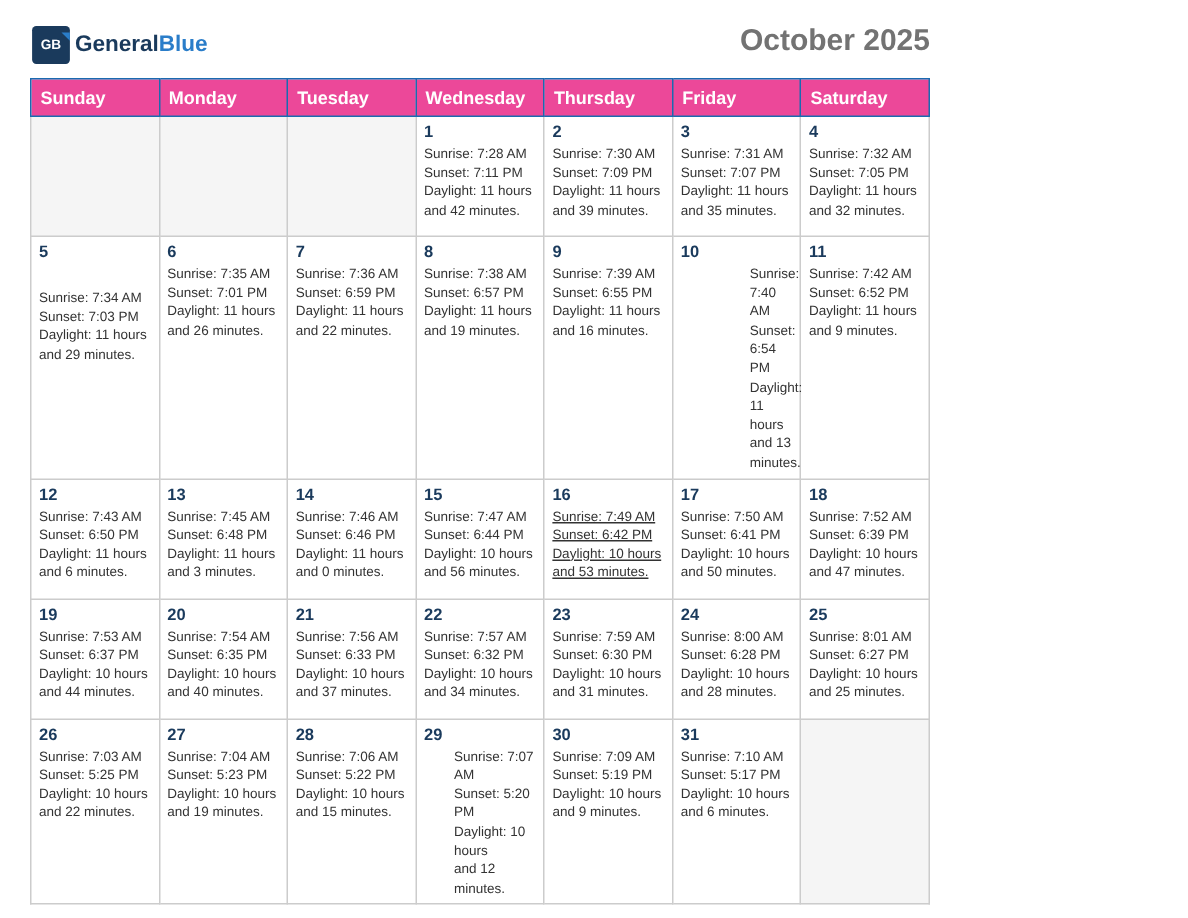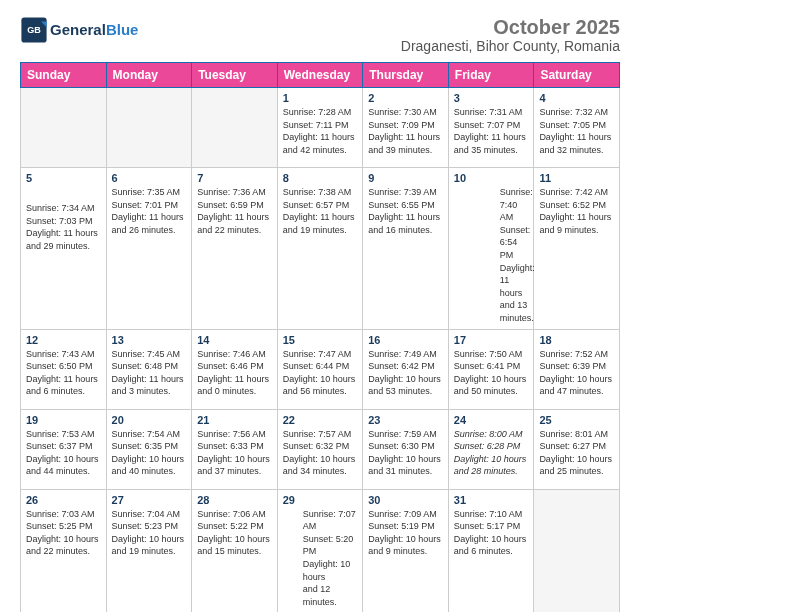--- a/index.html
+++ b/index.html
@@ -93,21 +93,20 @@
         <polygon points="30,8 38,8 38,16" fill="#2a7dc9"></polygon>
       </svg>
       <div>
         <div style="font-size:15px; font-weight:bold; color:#1a3a5c; line-height:1.1;">
           <span style="color:#1a3a5c;">General</span><span style="color:#2a7dc9;">Blue</span>
         </div>
       </div>
     </div>
     <div class="title-block">
       <div class="month-title">October 2025</div>
-      <div class="subtitle">Draganesti, Bihor County, Romania</div>
     </div>
   </div>
 
   <table>
     <thead>
       <tr>
       <th>Sunday</th>
           <th>Monday</th>
           <th>Tuesday</th>
           <th>Wednesday</th>
@@ -225,21 +224,21 @@
           </td>
           <td>
             <span class="day-num">15</span>
             <div class="day-info" style="white-space: pre-line;">Sunrise: 7:47 AM
 Sunset: 6:44 PM
 Daylight: 10 hours
 and 56 minutes.</div>
           </td>
           <td>
             <span class="day-num">16</span>
-            <div class="day-info" style="white-space: pre-line;">Sunrise: 7:49 AM
+            <div class="day-info" style="white-space: pre-line; text-decoration: underline;">Sunrise: 7:49 AM
 Sunset: 6:42 PM
 Daylight: 10 hours
 and 53 minutes.</div>
           </td>
           <td>
             <span class="day-num">17</span>
             <div class="day-info" style="white-space: pre-line;">Sunrise: 7:50 AM
 Sunset: 6:41 PM
 Daylight: 10 hours
 and 50 minutes.</div>
@@ -283,21 +282,21 @@
           </td>
           <td>
             <span class="day-num">23</span>
             <div class="day-info" style="white-space: pre-line;">Sunrise: 7:59 AM
 Sunset: 6:30 PM
 Daylight: 10 hours
 and 31 minutes.</div>
           </td>
           <td>
             <span class="day-num">24</span>
-            <div class="day-info" style="white-space: pre-line; font-style: italic;">Sunrise: 8:00 AM
+            <div class="day-info" style="white-space: pre-line;">Sunrise: 8:00 AM
 Sunset: 6:28 PM
 Daylight: 10 hours
 and 28 minutes.</div>
           </td>
           <td>
             <span class="day-num">25</span>
             <div class="day-info" style="white-space: pre-line;">Sunrise: 8:01 AM
 Sunset: 6:27 PM
 Daylight: 10 hours
 and 25 minutes.</div>

